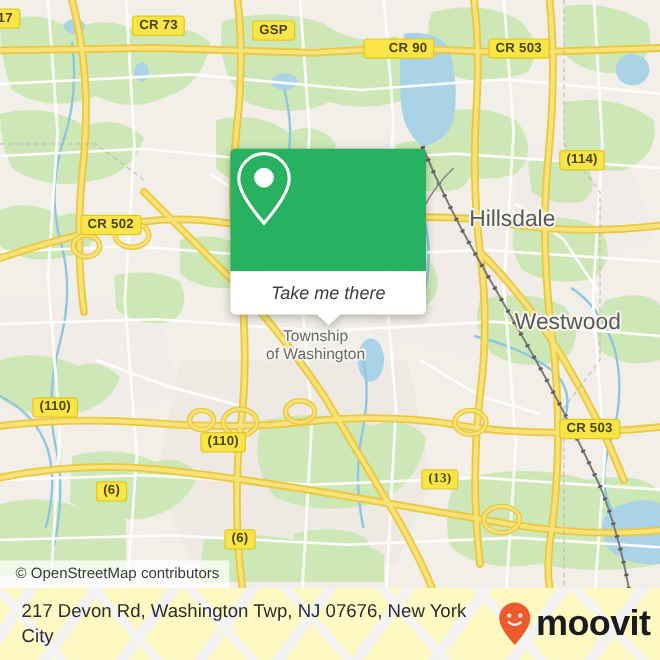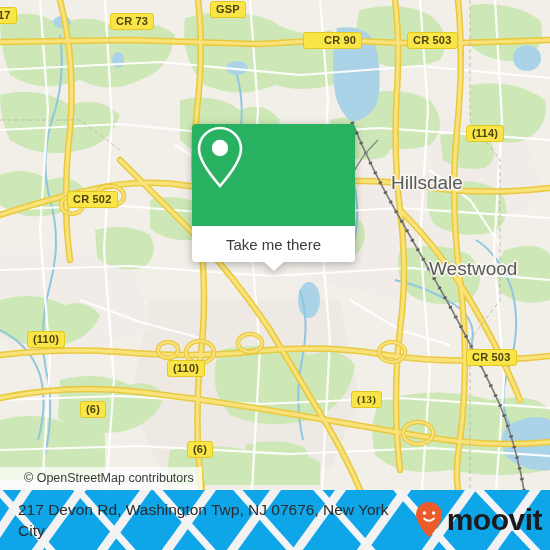--- a/index.html
+++ b/index.html
@@ -39,29 +39,30 @@
     white-space:nowrap;
     letter-spacing:.2px;
     box-sizing:border-box;
   }
 
   
   .attrib{
     position:absolute;left:0;bottom:0;
     background:rgba(255,255,255,.72);
     color:#3b3b3b;font-size:12.5px;
-    padding:4px 8px 5px 24px;
+    padding:4px 8px 5px 13px;
     white-space:nowrap;
   }
 
   
   .card{
     position:absolute;left:192px;top:124px;width:163px;
     border-radius:4px;overflow:visible;
     filter:drop-shadow(0 2px 4px rgba(0,0,0,.28));
+    font-style:italic;
   }
   .card-top{
     background:#27b161;height:102px;border-radius:4px 4px 0 0;
     display:flex;align-items:center;justify-content:center;
   }
   .card-bot{
     background:#ffffff;height:36px;border-radius:0 0 4px 4px;
     display:flex;align-items:center;justify-content:center;
     color:#3c3c3c;font-size:15px;
     position:relative;
@@ -70,21 +71,21 @@
     position:absolute;left:50%;transform:translateX(-50%);
     bottom:-9px;width:0;height:0;
     border-left:11px solid transparent;
     border-right:11px solid transparent;
     border-top:10px solid #ffffff;
   }
 
   
   .footer{
     position:absolute;left:0;top:490px;width:550px;height:60px;
-    background:#0ea5e9;overflow:hidden;
+    background:#fef9c3;overflow:hidden;
   }
   .footer-wm{position:absolute;left:0;top:0;width:550px;height:60px;opacity:1;}
   .footer-row{
     position:absolute;left:0;top:0;width:550px;height:60px;
     display:flex;align-items:center;justify-content:space-between;
     padding:0 8px 0 18px;box-sizing:border-box;
   }
   .footer-addr{
     color:#2b2b2b;font-size:15.5px;line-height:21px;
     max-width:400px;
@@ -253,28 +254,32 @@
         <g stroke="#b9b2ab" stroke-width="1" fill="none" stroke-dasharray="4 3" opacity=".8">
           <path d="M470,0 L470,120 L500,160 L500,300 L470,340 L470,490"></path>
           <path d="M0,120 L80,120 L120,150"></path>
         </g>
       </g>
     </svg>
 
     <div class="place big" style="left:370px;top:172px;">Hillsdale</div>
     <div class="place big" style="left:408px;top:258px;">Westwood</div>
 
+    <div class="place twp" style="left:208px;top:272px;width:110px;">
+      <span>Township</span><br>
+      <span>of Washington</span>
+    </div>
 
     <div class="shield" style="left:-8px;top:7px;">17</div>
     <div class="shield" style="left:110px;top:13px;">CR 73</div>
-    <div class="shield" style="left:210px;top:1px;">GSP</div>
+    <div class="shield" style="left:210px;top:17px;">GSP</div>
     <div class="shield" style="left:303px;top:32px;padding-left:20px;">CR 90</div>
     <div class="shield" style="left:407px;top:32px;">CR 503</div>
     <div class="shield" style="left:466px;top:125px;">(114)</div>
-    <div class="shield" style="left:67px;top:179px;margin-top:12px;">CR 502</div>
+    <div class="shield" style="left:67px;top:179px;">CR 502</div>
     <div class="shield" style="left:27px;top:331px;">(110)</div>
     <div class="shield" style="left:466px;top:349px;">CR 503</div>
     <div class="shield" style="left:167px;top:360px;">(110)</div>
     <div class="shield" style="left:351px;top:391px;font-family:Liberation Serif, serif;">(13)</div>
     <div class="shield" style="left:80px;top:401px;">(6)</div>
     <div class="shield" style="left:187px;top:441px;">(6)</div>
 
     <div class="card">
       <div class="card-top">
         <svg width="56" height="66" viewBox="0 0 56 66">

